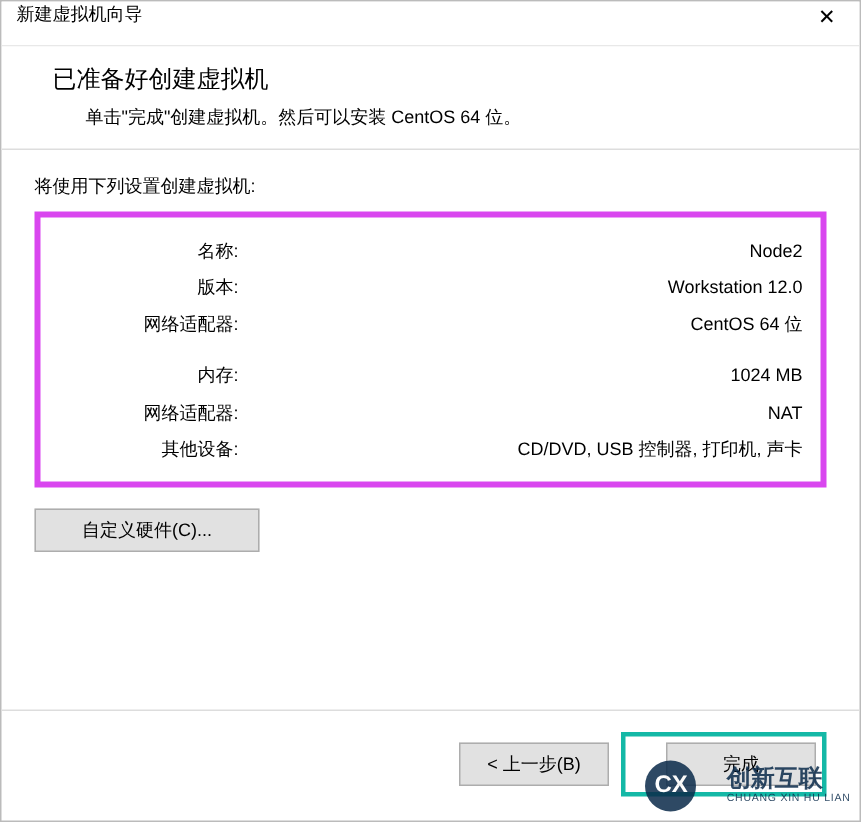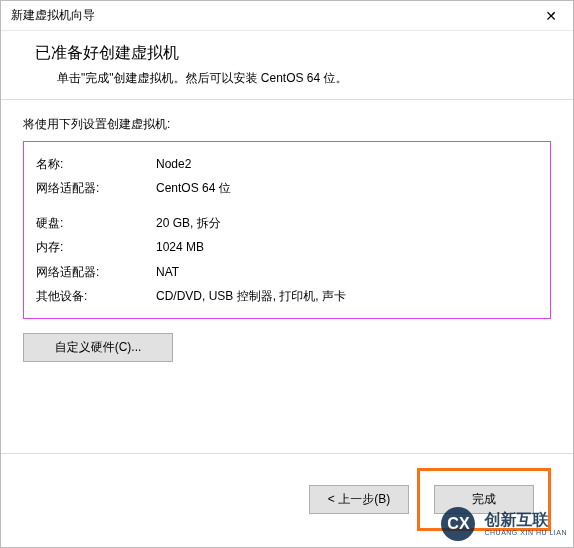--- a/index.html
+++ b/index.html
@@ -10,21 +10,20 @@
     background: #fff;
     color: #000;
     width: 574px;
     height: 548px;
     position: relative;
     border: 1px solid #bbb;
   }
   .titlebar {
     height: 30px;
     display: flex;
-    align-items: center;
     padding: 0 10px;
     background: #fff;
     border-bottom: 1px solid #e8e8e8;
     justify-content: space-between;
   }
   .titlebar .title { font-size: 12px; }
   .titlebar .close {
     font-size: 14px;
     font-family: Arial, sans-serif;
     cursor: default;
@@ -35,23 +34,24 @@
     border-bottom: 1px solid #ddd;
     background: #fff;
   }
   .header h1 { font-size: 16px; font-weight: normal; margin: 4px 10px 6px 10px; }
   .header .subtitle { font-size: 12px; margin-left: 32px; color: #000; }
   .body {
     padding: 16px 22px 10px 22px;
   }
   .section-label { margin-bottom: 8px; }
   .summary-box {
-    border: 1px solid #d946ef;
+    border: 4px solid #d946ef;
     padding: 10px 12px;
     background: #fff;
+    text-align: right;
   }
   .row {
     display: flex;
     padding: 2px 0;
     font-size: 12px;
     line-height: 1.7;
   }
   .row .label { width: 120px; }
   .row .value { flex: 1; }
   .spacer { height: 10px; }
@@ -69,34 +69,34 @@
   .footer {
     position: absolute;
     bottom: 0; left: 0; right: 0;
     border-top: 1px solid #ddd;
     padding: 14px 22px 16px 22px;
     display: flex;
     justify-content: flex-end;
     gap: 8px;
     align-items: center;
   }
-  .footer .btn { min-width: 100px; padding: 5px 10px; }
+  .footer .btn { min-width: 100px; padding: 5px 10px; margin-left: 23px; }
   .finish-wrap {
-    border: 3px solid #f97316;
-    padding: 14px;
+    border: 3px solid #14b8a6;
+    padding: 4px;
     display: inline-block;
   }
   .finish-wrap .btn { min-width: 100px; }
   .watermark {
     position: absolute;
     right: 6px;
     bottom: 6px;
     display: flex;
     align-items: center;
-    gap: 9px;
+    gap: 20px;
     opacity: 0.85;
   }
   .watermark .logo {
     width: 34px; height: 34px;
     border-radius: 50%;
     background: #0a2a4a;
     color: #fff;
     display: flex;
     align-items: center;
     justify-content: center;
@@ -127,30 +127,30 @@
 
 <div class="body">
   <div class="section-label">将使用下列设置创建虚拟机:</div>
 
   <div class="summary-box">
     <div class="row">
       <div class="label">名称:</div>
       <div class="value">Node2</div>
     </div>
     <div class="row">
+      <div class="label">版本:</div>
+      <div class="value">Workstation 12.0</div>
+    </div>
+    <div class="row">
       <div class="label">网络适配器:</div>
       <div class="value">CentOS 64 位</div>
     </div>
 
     <div class="spacer"></div>
 
-    <div class="row">
-      <div class="label">硬盘:</div>
-      <div class="value">20 GB, 拆分</div>
-    </div>
     <div class="row">
       <div class="label">内存:</div>
       <div class="value">1024 MB</div>
     </div>
     <div class="row">
       <div class="label">网络适配器:</div>
       <div class="value">NAT</div>
     </div>
     <div class="row">
       <div class="label">其他设备:</div>

